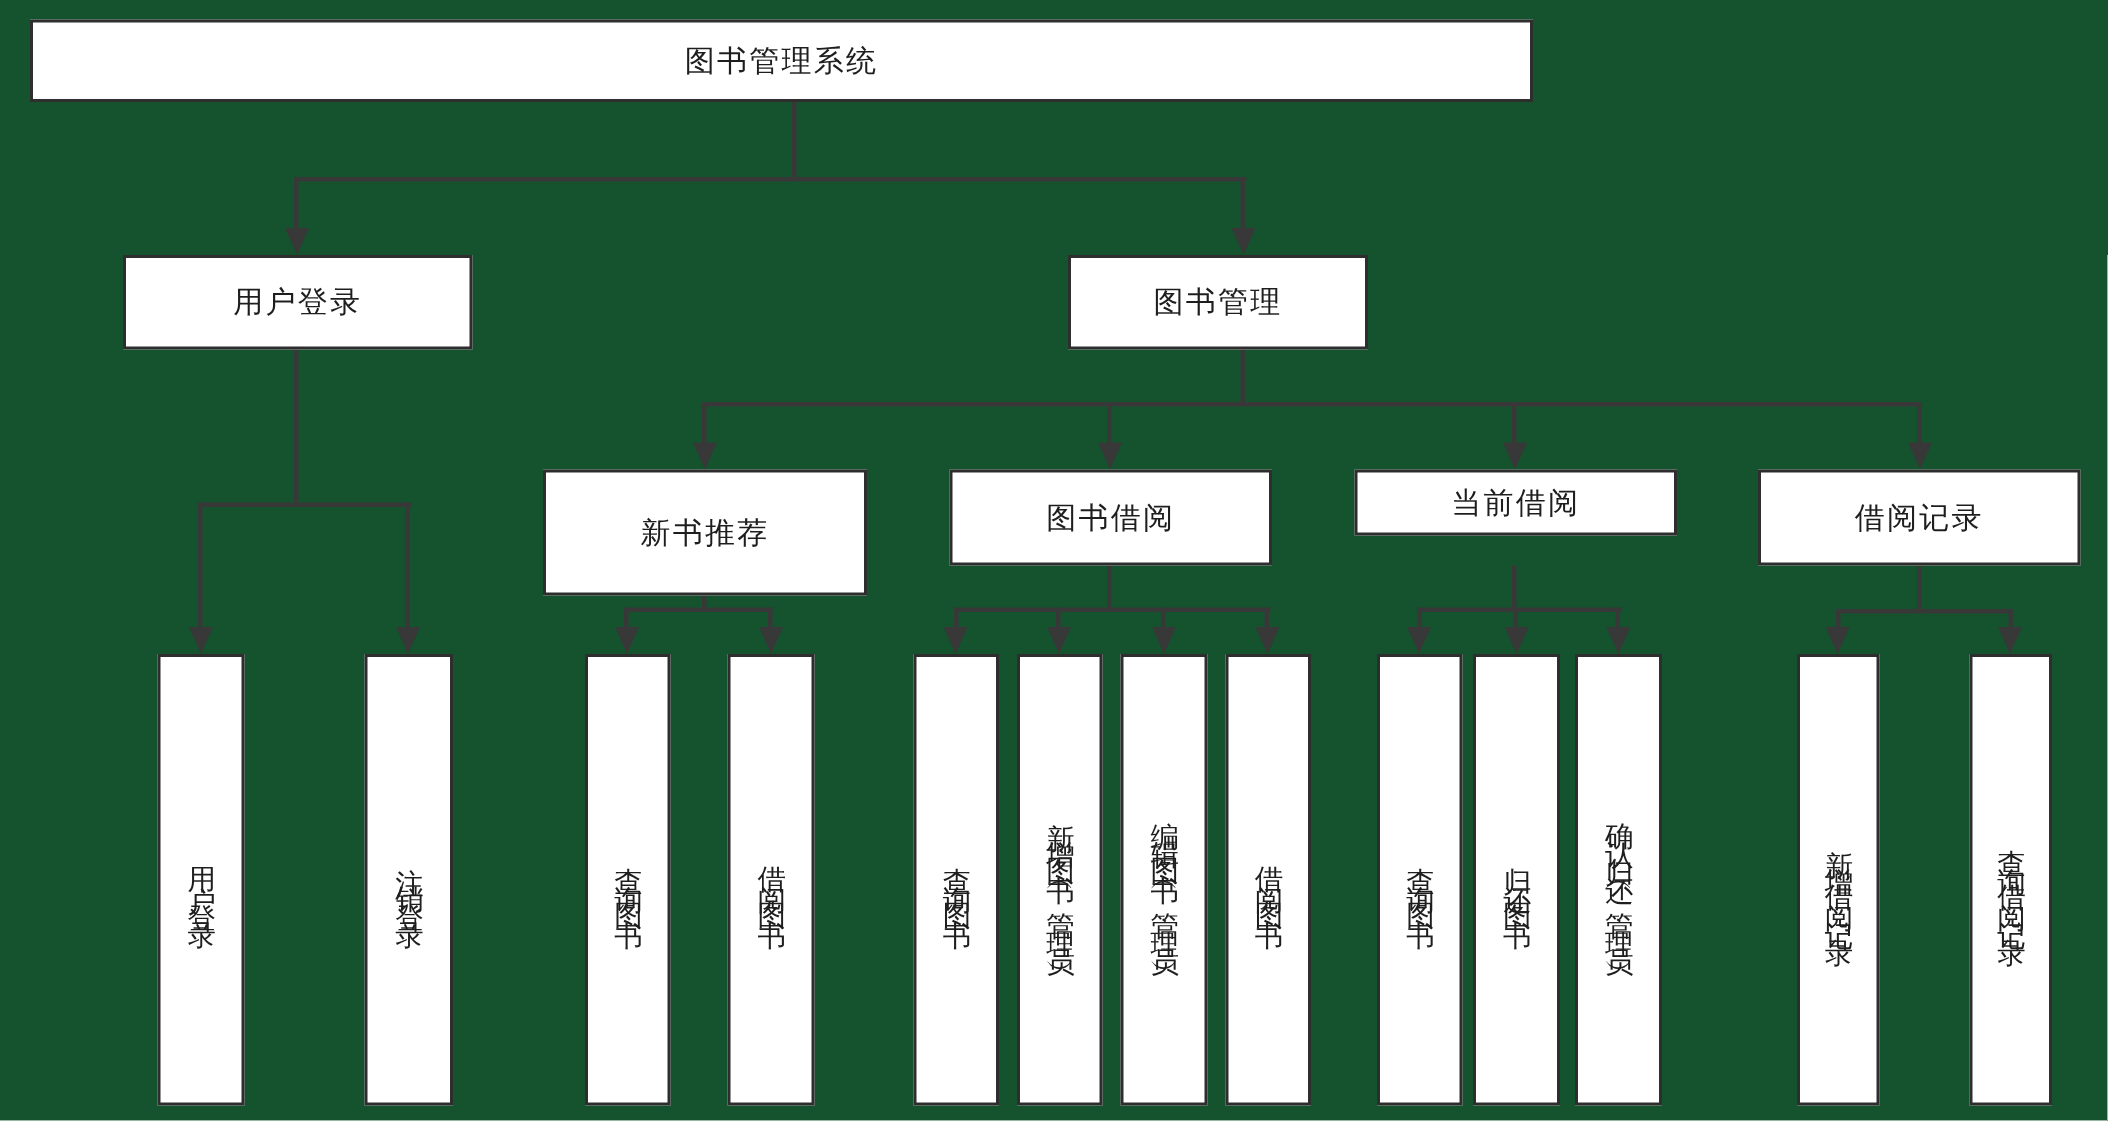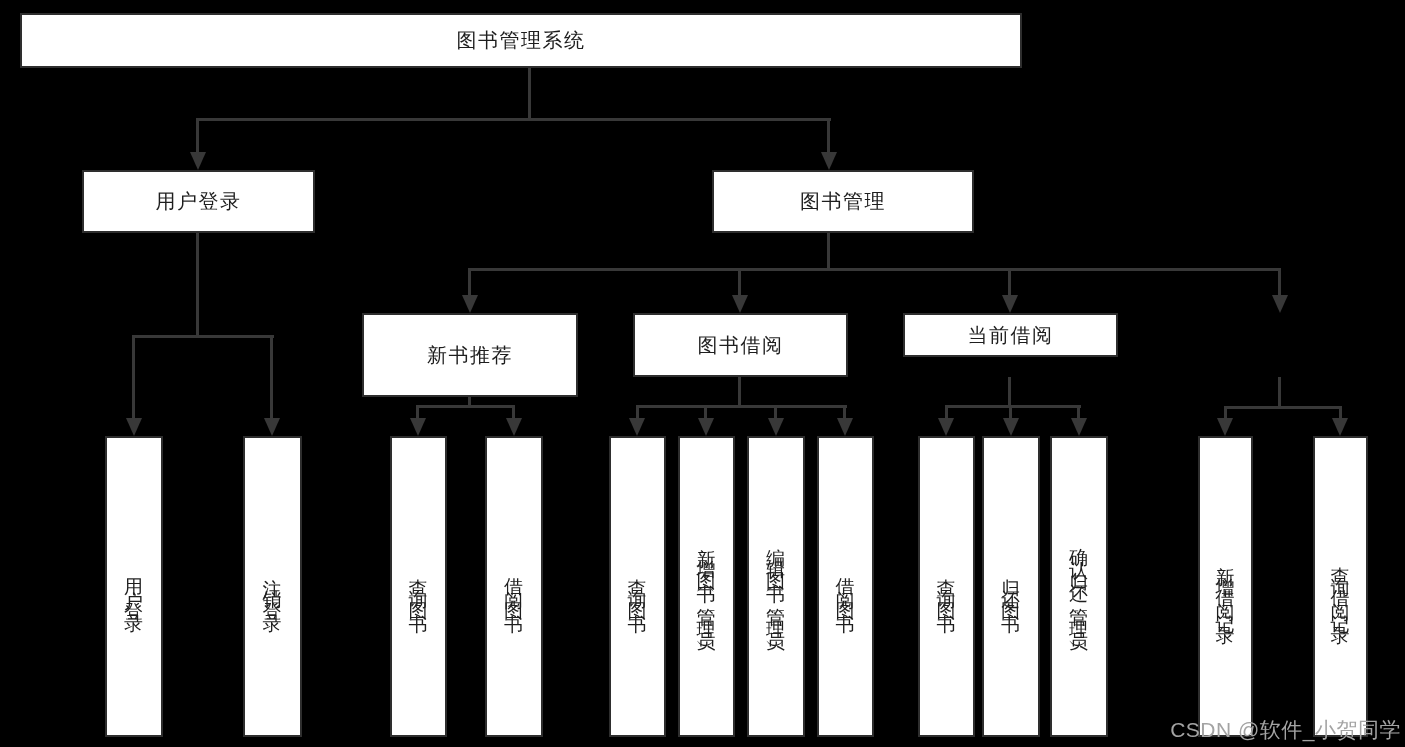--- a/index.html
+++ b/index.html
@@ -1,20 +1,20 @@
 <!DOCTYPE html>
 <html><head>
 <meta charset="utf-8">
 <style>
   html, body { margin: 0; padding: 0; background: #ffffff; }
   #canvas {
     position: relative;
     width: 1405px;
     height: 747px;
-    background: #000000;
+    background: #14532d;
     font-family: "Liberation Sans", "DejaVu Sans", sans-serif;
     overflow: hidden;
   }
   .box {
     position: absolute;
     box-sizing: border-box;
     border: 2.5px solid #2e2e2e;
     background: #ffffff;
     display: flex;
     align-items: center;
@@ -118,32 +118,35 @@
   <div class="vl" style="left:1339px; top:406px; height:15px;"></div>
   <div class="ar" style="left:1332px; top:418px;"></div>
 
   <div class="box" style="left:20px; top:13px; width:1002px; height:55px;">
     <span class="hlabel">图书管理系统</span>
   </div>
 
   <div class="box" style="left:82px; top:170px; width:233px; height:63px;">
     <span class="hlabel">用户登录</span>
   </div>
-  <div class="box" style="left:712px; top:170px; width:262px; height:63px;">
+  <div class="box" style="left:712px; top:170px; width:200px; height:63px;">
     <span class="hlabel">图书管理</span>
   </div>
 
   <div class="box" style="left:362px; top:313px; width:216px; height:84px;">
     <span class="hlabel">新书推荐</span>
   </div>
   <div class="box" style="left:633px; top:313px; width:215px; height:64px;text-align:right;">
     <span class="hlabel">图书借阅</span>
   </div>
   <div class="box" style="left:903px; top:313px; width:215px; height:44px;">
     <span class="hlabel">当前借阅</span>
+  </div>
+  <div class="box" style="left:1172px; top:313px; width:215px; height:64px;">
+    <span class="hlabel">借阅记录</span>
   </div>
 
   <div class="box" style="left:105px; top:436px; width:58px; height:301px;">
     <span class="vtext">用户登录</span>
   </div>
   <div class="box" style="left:243px; top:436px; width:59px; height:301px;">
     <span class="vtext">注销登录</span>
   </div>
 
   <div class="box" style="left:390px; top:436px; width:57px; height:301px;">
@@ -176,15 +179,14 @@
     <span class="vtext">确认归还（管理员）</span>
   </div>
 
   <div class="box" style="left:1198px; top:436px; width:55px; height:301px;">
     <span class="vtext">新增借阅记录</span>
   </div>
   <div class="box" style="left:1313px; top:436px; width:55px; height:301px;">
     <span class="vtext">查询借阅记录</span>
   </div>
 
-  <div class="watermark">CSDN @软件_小贺同学</div>
 
 </div>
 
 </body></html>

